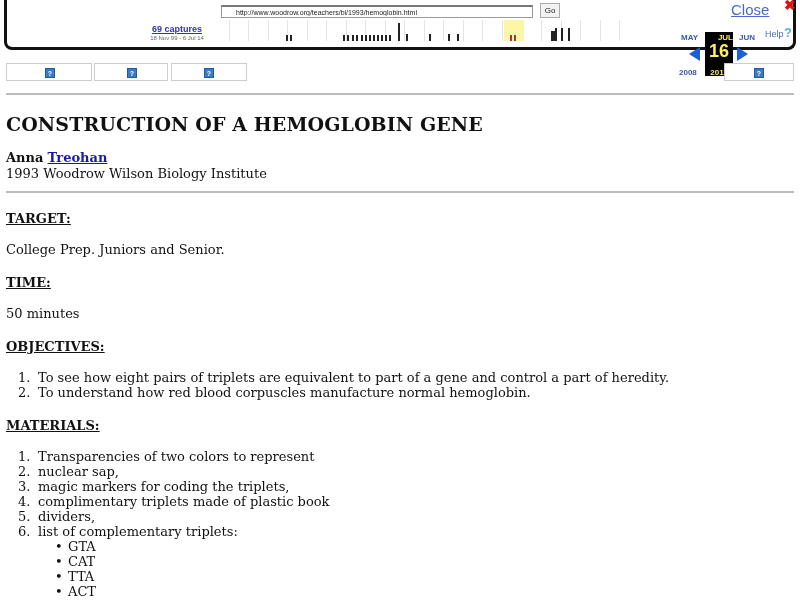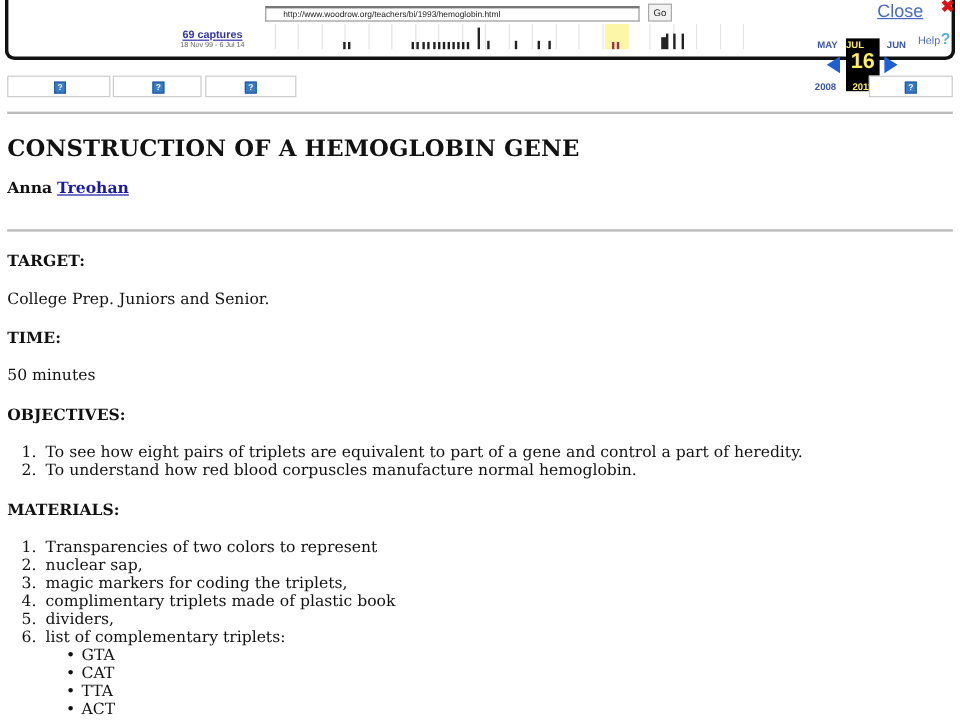--- a/index.html
+++ b/index.html
@@ -44,21 +44,21 @@
   #wm-sparkline {
     position: absolute; left: 214px; top: 26px; width: 420px; height: 21px;
   }
   .spark-col { position: absolute; top: 0; height: 21px; width: 1px; background: #e4e4e4; }
   .spark-bar { position: absolute; bottom: 0; width: 2px; background: #222; }
   .spark-hl { position: absolute; top: 0; height: 21px; background: #fbf6a8; }
   #wm-nav { position: absolute; left: 670px; top: 6px; width: 114px; height: 44px; font-weight: bold; margin-top: 32px; }
   #wm-nav .mon { position: absolute; top: 1px; font-size: 8px; color: #3a55b4; }
   #wm-nav .yr { position: absolute; top: 36px; font-size: 8px; color: #3a55b4; }
   #wm-nav .cur-box { position: absolute; left: 28px; top: 0; width: 28px; height: 44px; background: #000; }
-  #wm-nav .cur-mon { position: absolute; left: 0; width: 28px; top: 1px; text-align: left; font-size: 8px; color: #ffef5f; }
+  #wm-nav .cur-mon { position: absolute; left: 0; width: 28px; top: 1px; text-align: right; font-size: 8px; color: #ffef5f; }
   #wm-nav .cur-day { position: absolute; left: 0; width: 28px; top: 9px; text-align: center; font-size: 18px; color: #ffef5f; }
   #wm-nav .cur-yr { position: absolute; left: 0; width: 28px; top: 36px; text-align: center; font-size: 8px; color: #ffef5f; }
   .arrow-left { position: absolute; left: 12px; top: 15px; width: 0; height: 0;
     border-top: 7px solid transparent; border-bottom: 7px solid transparent; border-right: 11px solid #1f5fd6; }
   .arrow-right { position: absolute; left: 60px; top: 15px; width: 0; height: 0;
     border-top: 7px solid transparent; border-bottom: 7px solid transparent; border-left: 11px solid #1f5fd6; }
   #wm-close { position: absolute; left: 724px; top: 7px; font-size: 15px; color: #4a6bc5; text-decoration: underline; }
   #wm-close-x { position: absolute; left: 777px; top: 3px; font-size: 14px; font-weight: bold; color: #dd1111; }
   #wm-help { position: absolute; left: 758px; top: 35px; font-size: 9px; color: #4a6bc5; }
   #wm-help-q { position: absolute; left: 777px; top: 31px; font-size: 13px; font-weight: bold; color: #5bb0d8; }
@@ -72,21 +72,21 @@
     position: absolute; top: 4px; width: 10px; height: 10px;
     background: #3a7bc8; border: 1px solid #225a9e;
     color: #fff; font-size: 7px; font-family: "Liberation Sans", sans-serif;
     font-weight: bold; text-align: center; line-height: 9px;
   }
   hr.rule { position: absolute; left: 6px; width: 788px; margin: 0; border: none; border-top: 2px solid #bbb; }
   h1.title { position: absolute; left: 6px; top: 113px; margin: 0; font-size: 19px; font-weight: bold; letter-spacing: 0.1px; }
   .author { position: absolute; left: 6px; top: 150px; font-size: 13px; line-height: 16px; }
   .author b { font-weight: bold; }
   .author a { color: #1a1aa6; font-weight: bold; text-decoration: underline; }
-  .h4 { position: absolute; left: 6px; font-size: 13px; font-weight: bold; }
+  .h4 { position: absolute; left: 6px; font-size: 13px; font-weight: bold; text-decoration: underline; }
   .para { position: absolute; left: 6px; font-size: 13px; }
   ol.list, ul.sub { margin: 0; padding: 0; list-style: none; }
   ol.list { position: absolute; left: 6px; font-size: 13px; line-height: 15px; }
   ol.list li { position: relative; padding-left: 32px; }
   ol.list li .num { position: absolute; left: 12px; width: 18px; text-align: left; }
   ul.sub li { padding-left: 0; }
   ul.sub li .bullet { position: absolute; left: -13px; }
   .sub-wrap { position: relative; padding-left: 62px !important; }
 </style>
 </head>
@@ -189,20 +189,21 @@
   <span class="qicon" style="left:29px">?</span>
 </div>
 
 <hr class="rule" style="top:93px">
 
 <h1 class="title">CONSTRUCTION OF A HEMOGLOBIN GENE</h1>
 
 <div class="author">
   <b>Anna</b>
   <a>Treohan</a><br>
+  <span>1993 Woodrow Wilson Biology Institute</span>
 </div>
 
 <hr class="rule" style="top:191px">
 
 <div class="h4" style="top:211px">TARGET:</div>
 <div class="para" style="top:242px">College Prep. Juniors and Senior.</div>
 
 <div class="h4" style="top:275px">TIME:</div>
 <div class="para" style="top:306px">50 minutes</div>
 

